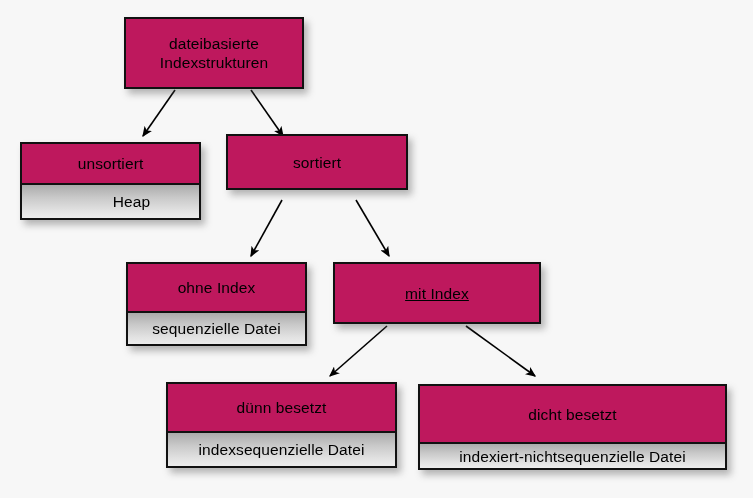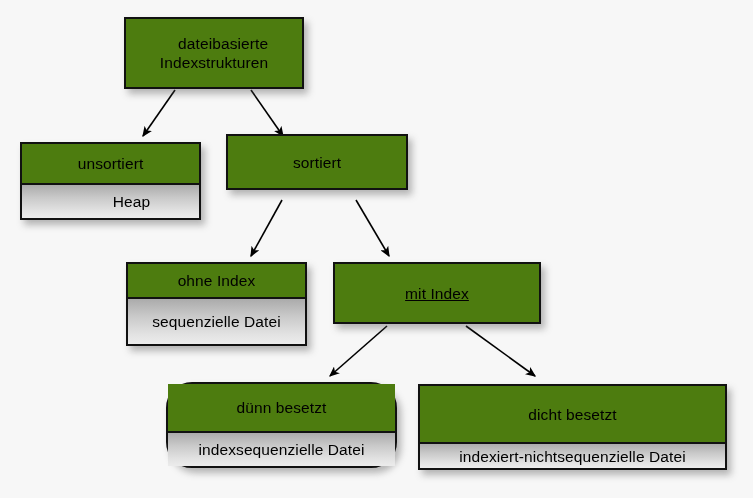--- a/index.html
+++ b/index.html
@@ -30,26 +30,26 @@
     position: absolute;
     box-sizing: border-box;
     border: 2px solid #111111;
     background: #ffffff;
     box-shadow: 4px 5px 7px rgba(80, 80, 80, 0.40);
     display: flex;
     flex-direction: column;
   }
   .node .title {
     flex: 1 1 auto;
-    background: #4d7c0f;
+    background: #be185d;
     color: #000000;
     display: flex;
     align-items: center;
     justify-content: center;
-    text-align: right;
+    text-align: center;
     font-size: 15.5px;
     line-height: 19px;
     letter-spacing: 0.1px;
     padding: 2px 6px;
     box-sizing: border-box;
     white-space: pre-line;
   }
   .node .impl {
     flex: 0 0 auto;
     border-top: 2px solid #111111;
@@ -65,23 +65,23 @@
     padding: 2px 6px;
     box-sizing: border-box;
   }
 
   
   #node-root      { left: 124px; top: 17px;  width: 180px; height: 72px; }
   #node-unsorted  { left: 20px;  top: 142px; width: 181px; height: 78px; }
   #node-unsorted .impl { height: 35px; padding-left: 48px; }
   #node-sorted    { left: 226px; top: 134px; width: 182px; height: 56px; }
   #node-noindex   { left: 126px; top: 262px; width: 181px; height: 84px; }
-  #node-noindex .impl { height: 47px; }
+  #node-noindex .impl { height: 33px; }
   #node-withindex { left: 333px; top: 262px; width: 208px; height: 62px; text-decoration: underline; }
-  #node-sparse    { left: 166px; top: 382px; width: 231px; height: 86px; border-radius: 26px; }
+  #node-sparse    { left: 166px; top: 382px; width: 231px; height: 86px; }
   #node-sparse .impl { height: 35px; }
   #node-dense     { left: 418px; top: 384px; width: 309px; height: 86px; }
   #node-dense .impl { height: 26px; }
 </style>
 </head>
 <body>
 
 <div id="canvas">
 
   <svg id="edges" viewBox="0 0 753 498" width="753" height="498">

